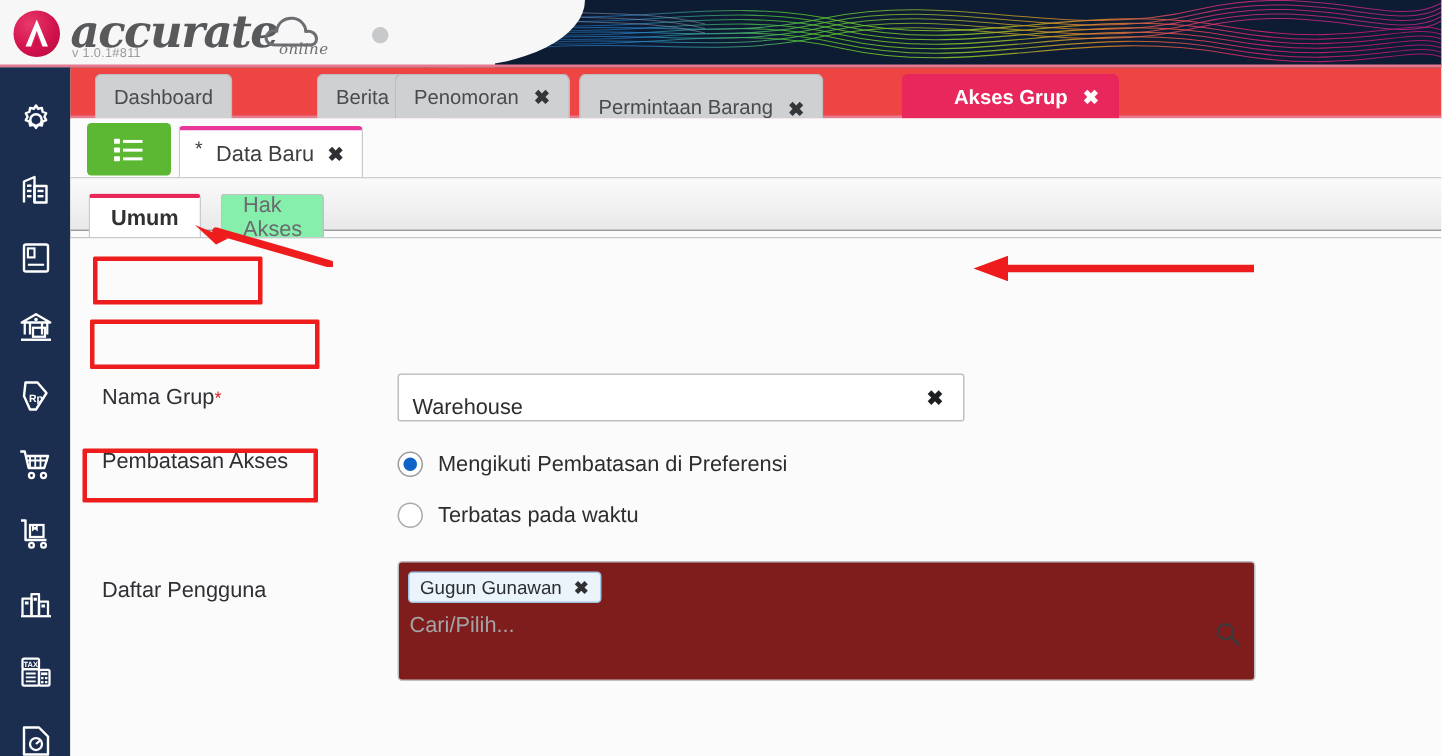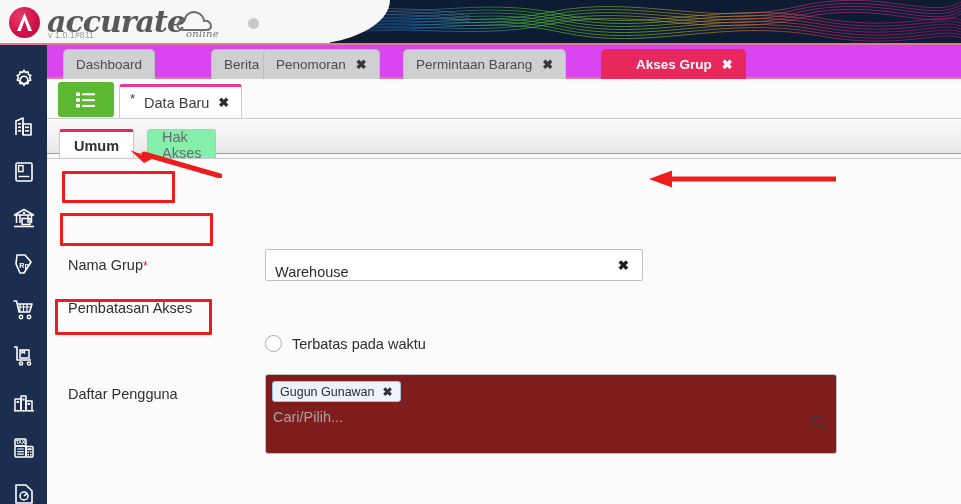--- a/index.html
+++ b/index.html
@@ -68,21 +68,21 @@
   }
   .side-item {
     width: 47px; height: 46px;
     display: flex; align-items: center; justify-content: center;
   }
   .side-item svg { display: block; }
 
   
   .tabbar {
     position: absolute; left: 47px; top: 45px; width: 914px; height: 34px;
-    background: #d946ef;
+    background: #ef4444;
     border-bottom: 2px solid #e4798f;
   }
   .tab {
     position: absolute; top: 4px; height: 30px;
     background: #cfd0d2;
     border: 1px solid #bcbdbf;
     border-bottom: none;
     border-radius: 5px 5px 0 0;
     display: flex; align-items: center; gap: 10px;
     padding: 0 12px;
@@ -375,21 +375,21 @@
       <span>Dashboard</span>
     </div>
     <div class="tab" style="left:116px;margin-left:48px;">
       <span>Berita</span>
       <span class="x">✖</span>
     </div>
     <div class="tab" style="left:216px;">
       <span>Penomoran</span>
       <span class="x">✖</span>
     </div>
-    <div class="tab" style="left:356px;">
+    <div class="tab" style="left:339px;align-items:flex-end;">
       <span>Permintaan Barang</span>
       <span class="x">✖</span>
     </div>
     <div class="tab active" style="left:554px;padding-left:34px;">
       <span>Akses Grup</span>
       <span class="x">✖</span>
     </div>
   </div>
 
   <div class="workspace">
@@ -433,20 +433,24 @@
         <span>Nama Grup</span><span class="req">*</span>
       </div>
 
       <div class="text-input">
         <span>Warehouse</span>
         <span class="clear">✖</span>
       </div>
 
       <div class="lbl" style="left:21px; top:141px;">Pembatasan Akses</div>
 
+      <div class="radio-row" style="top:142px;">
+        <span class="radio on"></span>
+        <span>Mengikuti Pembatasan di Preferensi</span>
+      </div>
 
       <div class="radio-row" style="top:176px;justify-content:flex-end;">
         <span class="radio"></span>
         <span>Terbatas pada waktu</span>
       </div>
 
       <div class="lbl" style="left:21px; top:227px;">Daftar Pengguna</div>
 
       <div class="userbox">
         <div class="chip">

